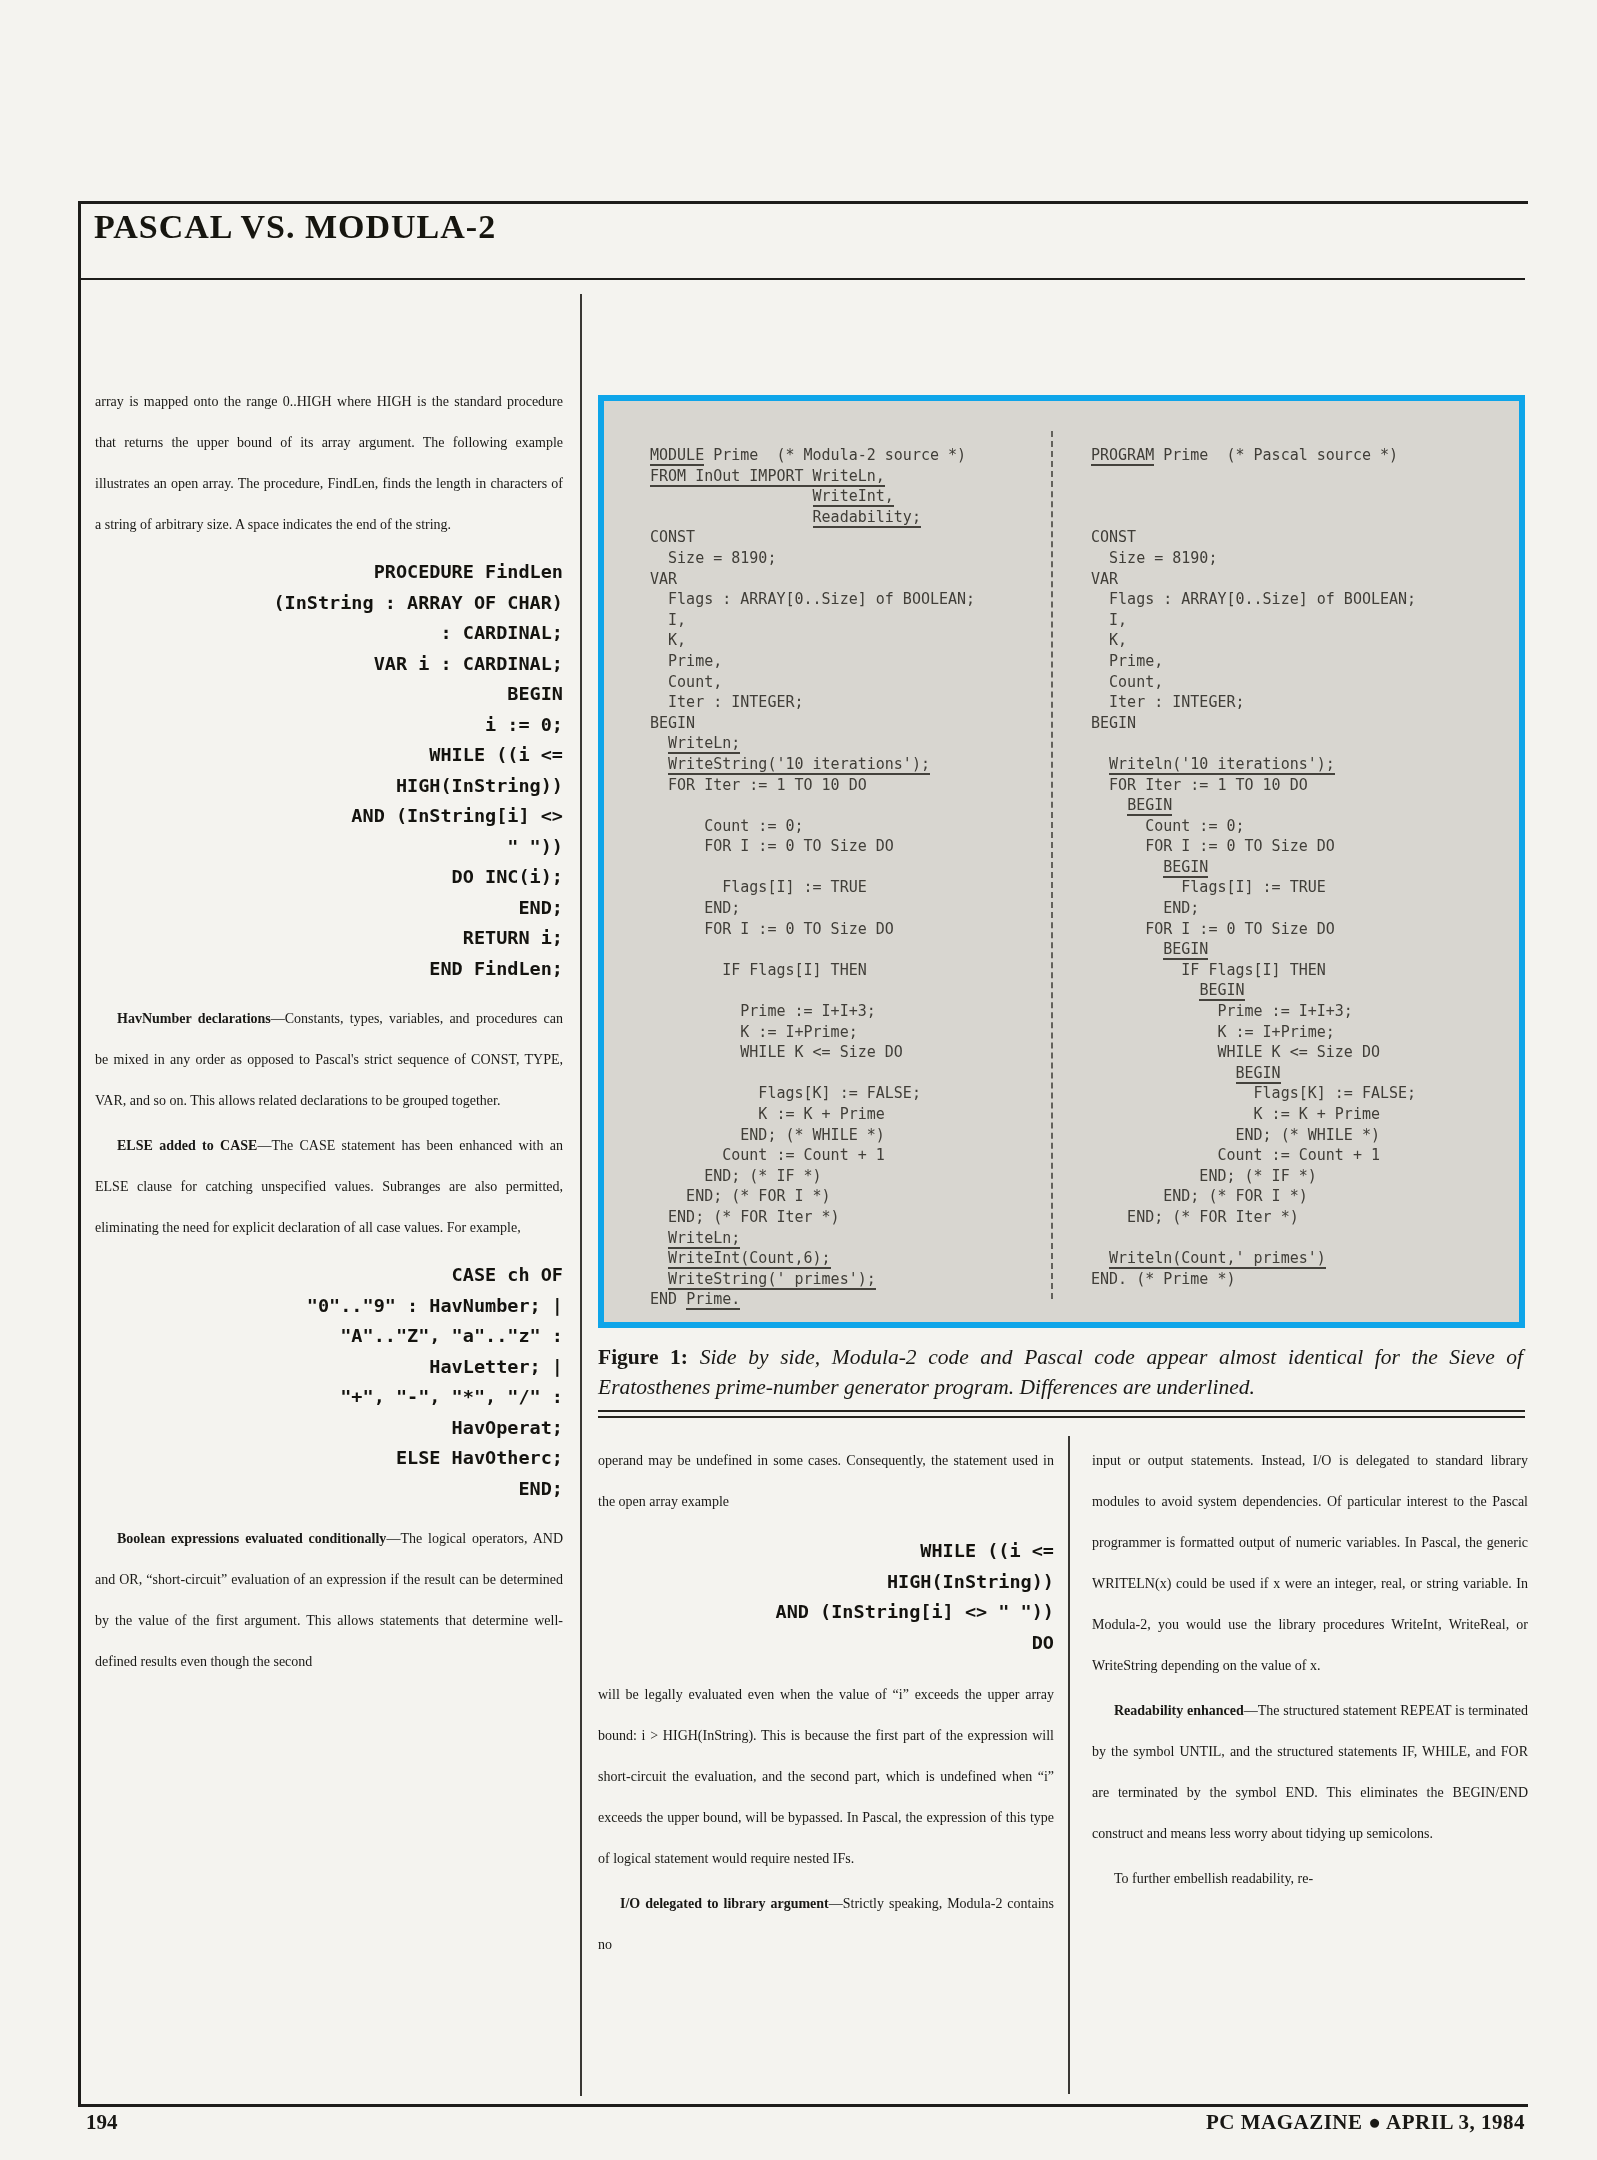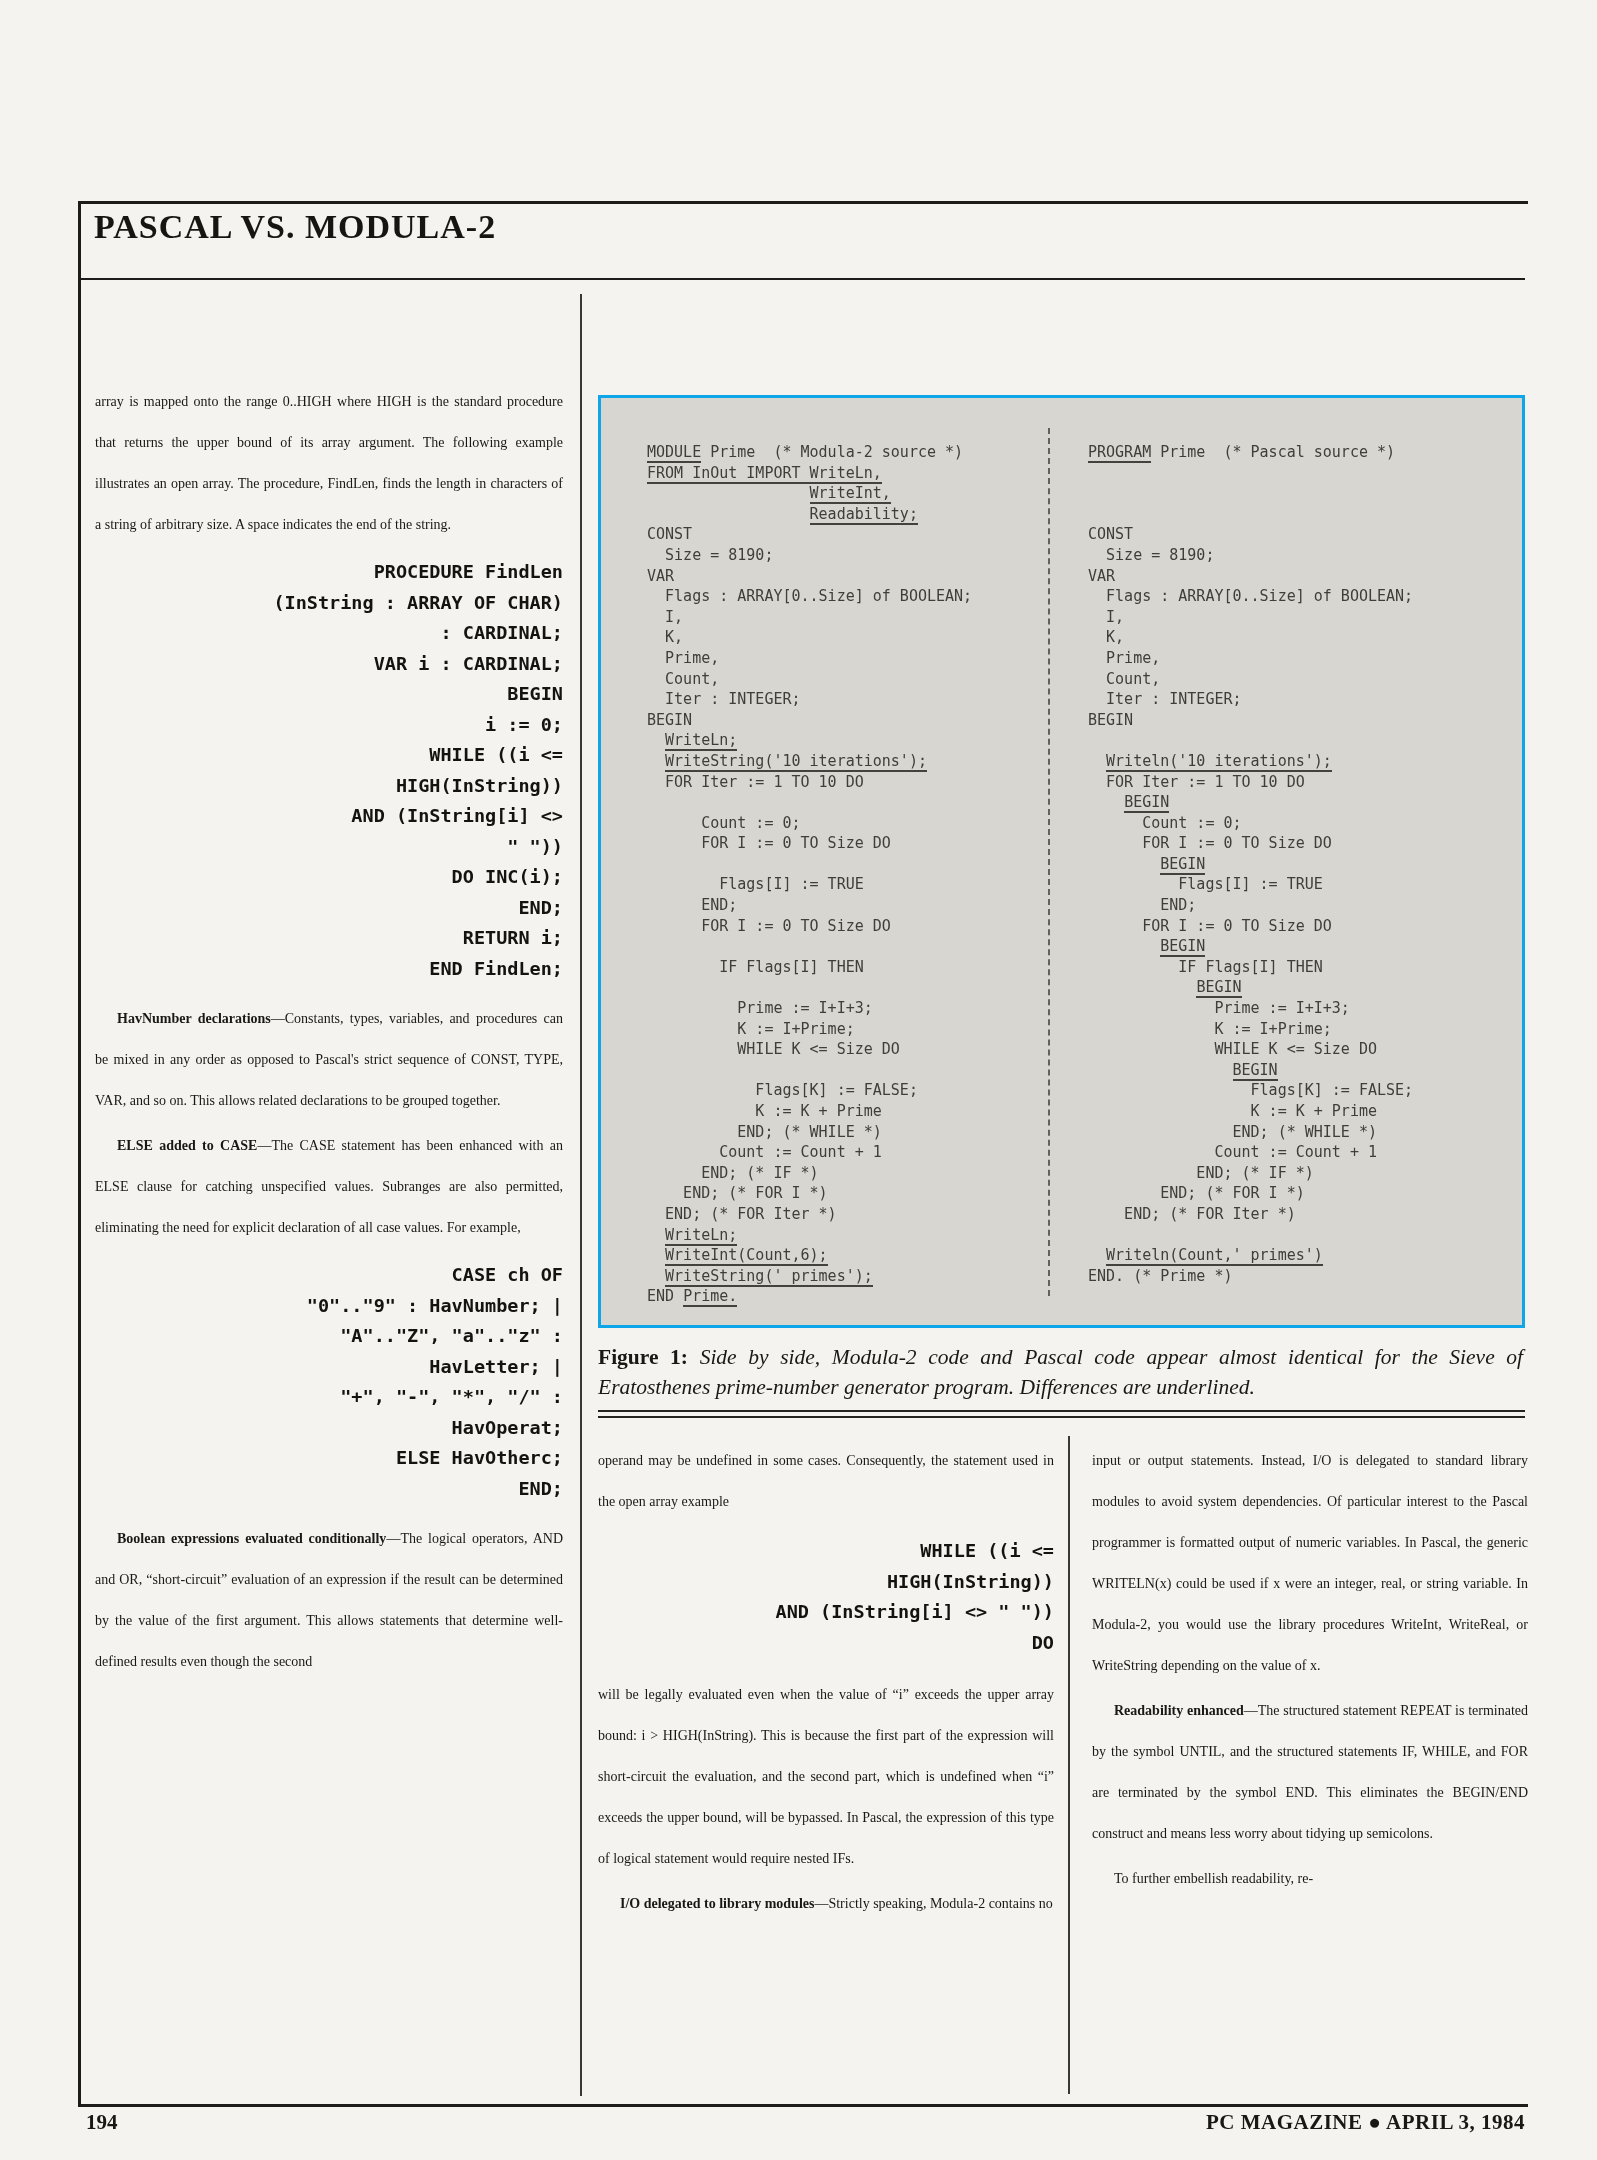--- a/index.html
+++ b/index.html
@@ -20,21 +20,21 @@
   .col p.indent{text-indent:22px;}
   .col p b{font-weight:700;}
   .left-col{position:absolute;left:95px;top:333px;width:468px;}
   .mid-col{position:absolute;left:598px;top:1392px;width:456px;}
   .right-col{position:absolute;left:1092px;top:1392px;width:436px;}
   .inline-code{font-family:"DejaVu Sans Mono", monospace;font-size:18.5px;line-height:30.5px;
                font-weight:700;margin:12px 0 14px 24px;white-space:pre;color:#14130f;text-align:right;}
   .mid-col .inline-code{margin:14px 0 16px 20px;}
   
   .figure{position:absolute;left:598px;top:347px;width:927px;height:933px;
-          background:#d8d6d0;border:3px solid #0ea5e9;box-sizing:border-box;}
+          background:#d8d6d0;border:6px solid #0ea5e9;box-sizing:border-box;}
   .fig-col{position:absolute;top:44px;}
   .fig-col.modula{left:46px;}
   .fig-col.pascal{left:487px;}
   .fig-divider{position:absolute;left:447px;top:30px;height:868px;border-left:2px dashed #63615b;}
   .fig-line{white-space:pre;font-family:"DejaVu Sans Mono", monospace;font-size:15px;
             line-height:20.6px;color:#403e38;font-weight:500;}
   .fig-line .u{border-bottom:2px solid #44423c;}
   
   .caption{position:absolute;left:598px;top:1294px;width:925px;font-size:21.5px;line-height:30px;
            font-style:italic;text-align:justify;}
@@ -183,21 +183,21 @@
   </div>
   <div class="caption-rule"></div>
 
   <div class="col mid-col">
     <p>operand may be undefined in some cases. Consequently, the statement used in the open array example</p>
     <pre class="inline-code">WHILE ((i &lt;=
 HIGH(InString))
    AND (InString[i] &lt;&gt; " "))
 DO</pre>
     <p>will be legally evaluated even when the value of “i” exceeds the upper array bound: i &gt; HIGH(InString). This is because the first part of the expression will short-circuit the evaluation, and the second part, which is undefined when “i” exceeds the upper bound, will be bypassed. In Pascal, the expression of this type of logical statement would require nested IFs.</p>
-    <p class="indent"><b>I/O delegated to library modules</b><span>—Strictly speaking, Modula-2 contains no</span></p>
+    <p class="indent"><b>I/O delegated to library argument</b><span>—Strictly speaking, Modula-2 contains no</span></p>
   </div>
 
   <div class="col right-col">
     <p>input or output statements. Instead, I/O is delegated to standard library modules to avoid system dependencies. Of particular interest to the Pascal programmer is formatted output of numeric variables. In Pascal, the generic WRITELN(x) could be used if x were an integer, real, or string variable. In Modula-2, you would use the library procedures WriteInt, WriteReal, or WriteString depending on the value of x.</p>
     <p class="indent"><b>Readability enhanced</b><span>—The structured statement REPEAT is terminated by the symbol UNTIL, and the structured statements IF, WHILE, and FOR are terminated by the symbol END. This eliminates the BEGIN/END construct and means less worry about tidying up semicolons.</span></p>
     <p class="indent">To further embellish readability, re-</p>
   </div>
 
   <div class="footer-left">194</div>
   <div class="footer-right">PC MAGAZINE ● APRIL 3, 1984</div>

